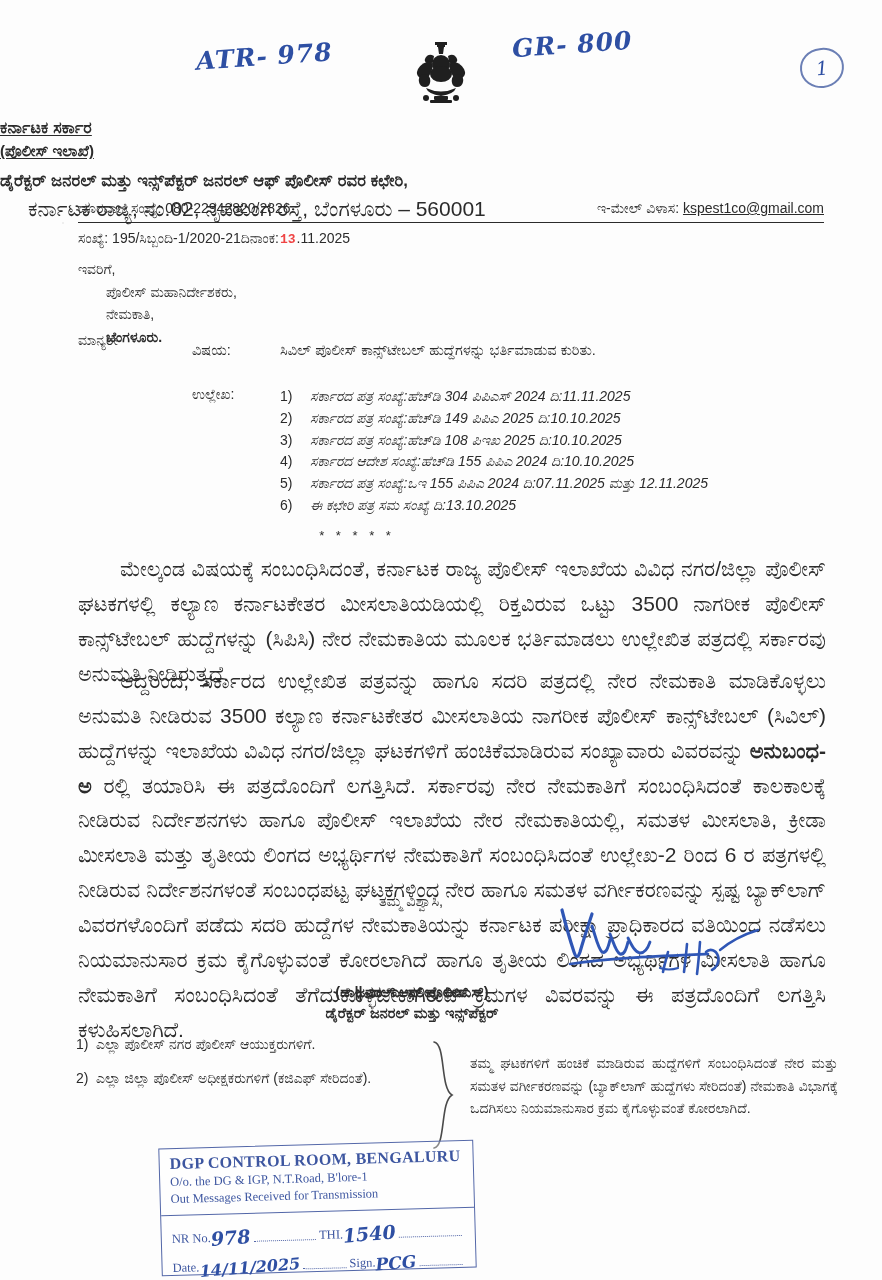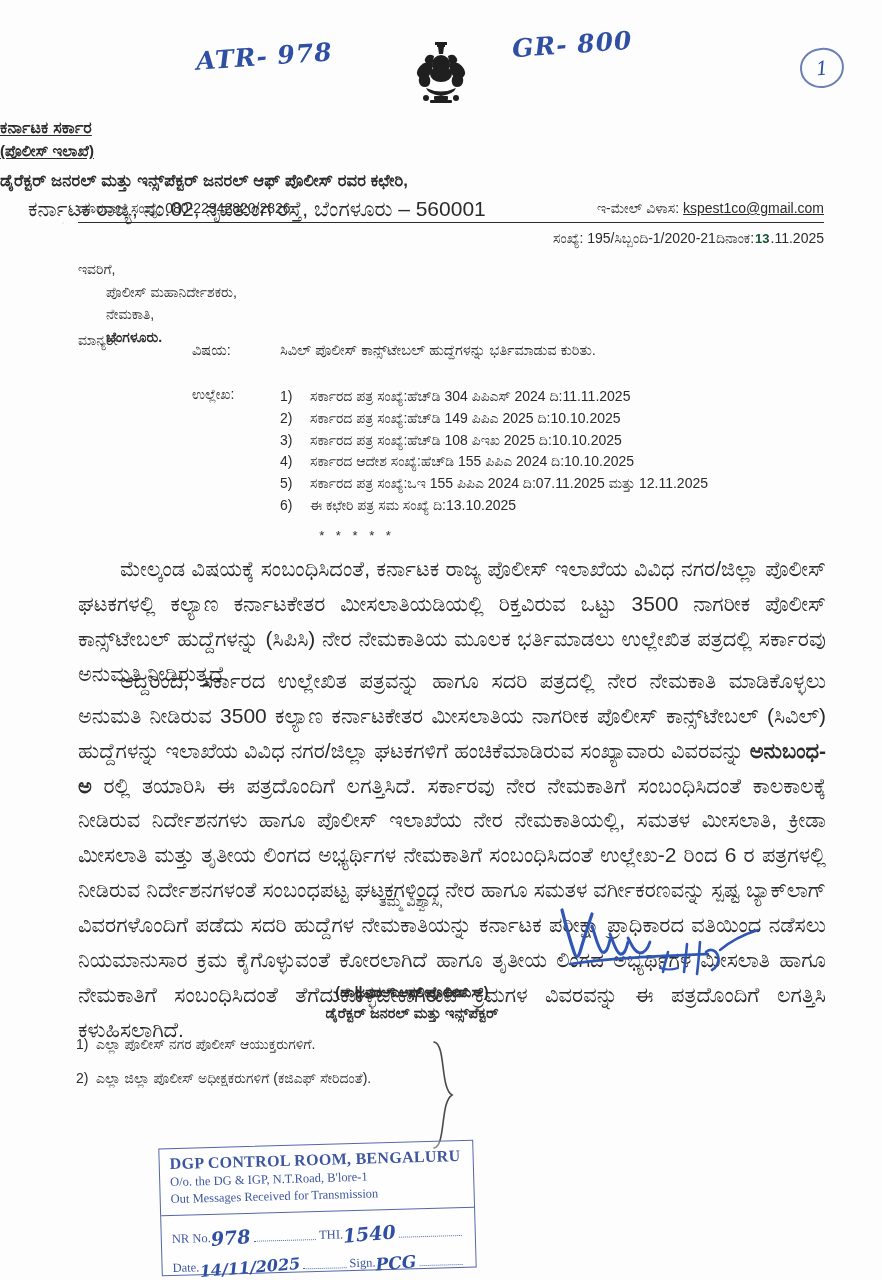--- a/index.html
+++ b/index.html
@@ -102,26 +102,26 @@
   .rule {
     position: absolute;
     left: 78px; right: 58px; top: 222px;
     border-top: 1.6px solid #2b2b2b;
   }
 
   
   .refdate {
     position: absolute;
     left: 78px; right: 58px; top: 230px;
-    display: flex; justify-content: flex-end; align-items: baseline;
+    display: flex; justify-content: flex-start; align-items: baseline;
     font-size: 14px;
   }
   .date-hw {
-    color: #14532d; font-weight: 700;
-    font-family: Liberation Sans, sans-serif;
+    color: #ef4444; font-weight: 700;
+    font-family: Liberation Mono, monospace;
     font-size: 13px;
     padding: 0 1px;
   }
 
   
   .addressee {
     position: absolute;
     left: 78px; top: 258px;
     font-size: 14px; line-height: 1.62;
   }
@@ -150,21 +150,21 @@
     display: flex;
     font-size: 14px;
   }
   .refs .lbl { width: 88px; flex: none; }
   .refs ol { list-style: none; }
   .refs li {
     display: flex;
     line-height: 1.56;
   }
   .refs li .num { width: 30px; flex: none; }
-  .refs li .txt { flex: 1; }
+  .refs li .txt { flex: 1; font-style: italic; }
   .stars {
     position: absolute;
     left: 192px; top: 528px;
     width: 330px;
     text-align: center;
     letter-spacing: 4px;
     font-size: 13px;
   }
 
   
@@ -445,20 +445,21 @@
         <span class="num">2)</span>
         <span class="txt">ಎಲ್ಲಾ ಜಿಲ್ಲಾ ಪೊಲೀಸ್ ಅಧೀಕ್ಷಕರುಗಳಿಗೆ (ಕಜಿಎಫ್ ಸೇರಿದಂತೆ).</span>
       </li>
     </ol>
   </div>
 
   <svg class="brace" viewBox="0 0 26 110" aria-hidden="true">
     <path d="M4 2 C16 4 10 48 22 55 C10 62 16 106 4 108" fill="none" stroke="#4a4a4a" stroke-width="1.6" stroke-linecap="round"></path>
   </svg>
 
+  <div class="copy-note kn">ತಮ್ಮ ಘಟಕಗಳಿಗೆ ಹಂಚಿಕೆ ಮಾಡಿರುವ ಹುದ್ದೆಗಳಿಗೆ ಸಂಬಂಧಿಸಿದಂತೆ ನೇರ ಮತ್ತು ಸಮತಳ ವರ್ಗೀಕರಣವನ್ನು (ಬ್ಯಾಕ್‌ಲಾಗ್ ಹುದ್ದೆಗಳು ಸೇರಿದಂತೆ) ನೇಮಕಾತಿ ವಿಭಾಗಕ್ಕೆ ಒದಗಿಸಲು ನಿಯಮಾನುಸಾರ ಕ್ರಮ ಕೈಗೊಳ್ಳುವಂತೆ ಕೋರಲಾಗಿದೆ.</div>
 
   <div class="stamp">
     <div class="l1">DGP CONTROL ROOM, BENGALURU</div>
     <div class="l2">O/o. the DG &amp; IGP, N.T.Road, B'lore-1</div>
     <div class="l3">Out Messages Received for Transmission</div>
     <div class="sep"></div>
     <div class="row">
       <span class="lab">NR No.</span>
       <span class="hwval">978</span>
       <span class="dots"></span>

